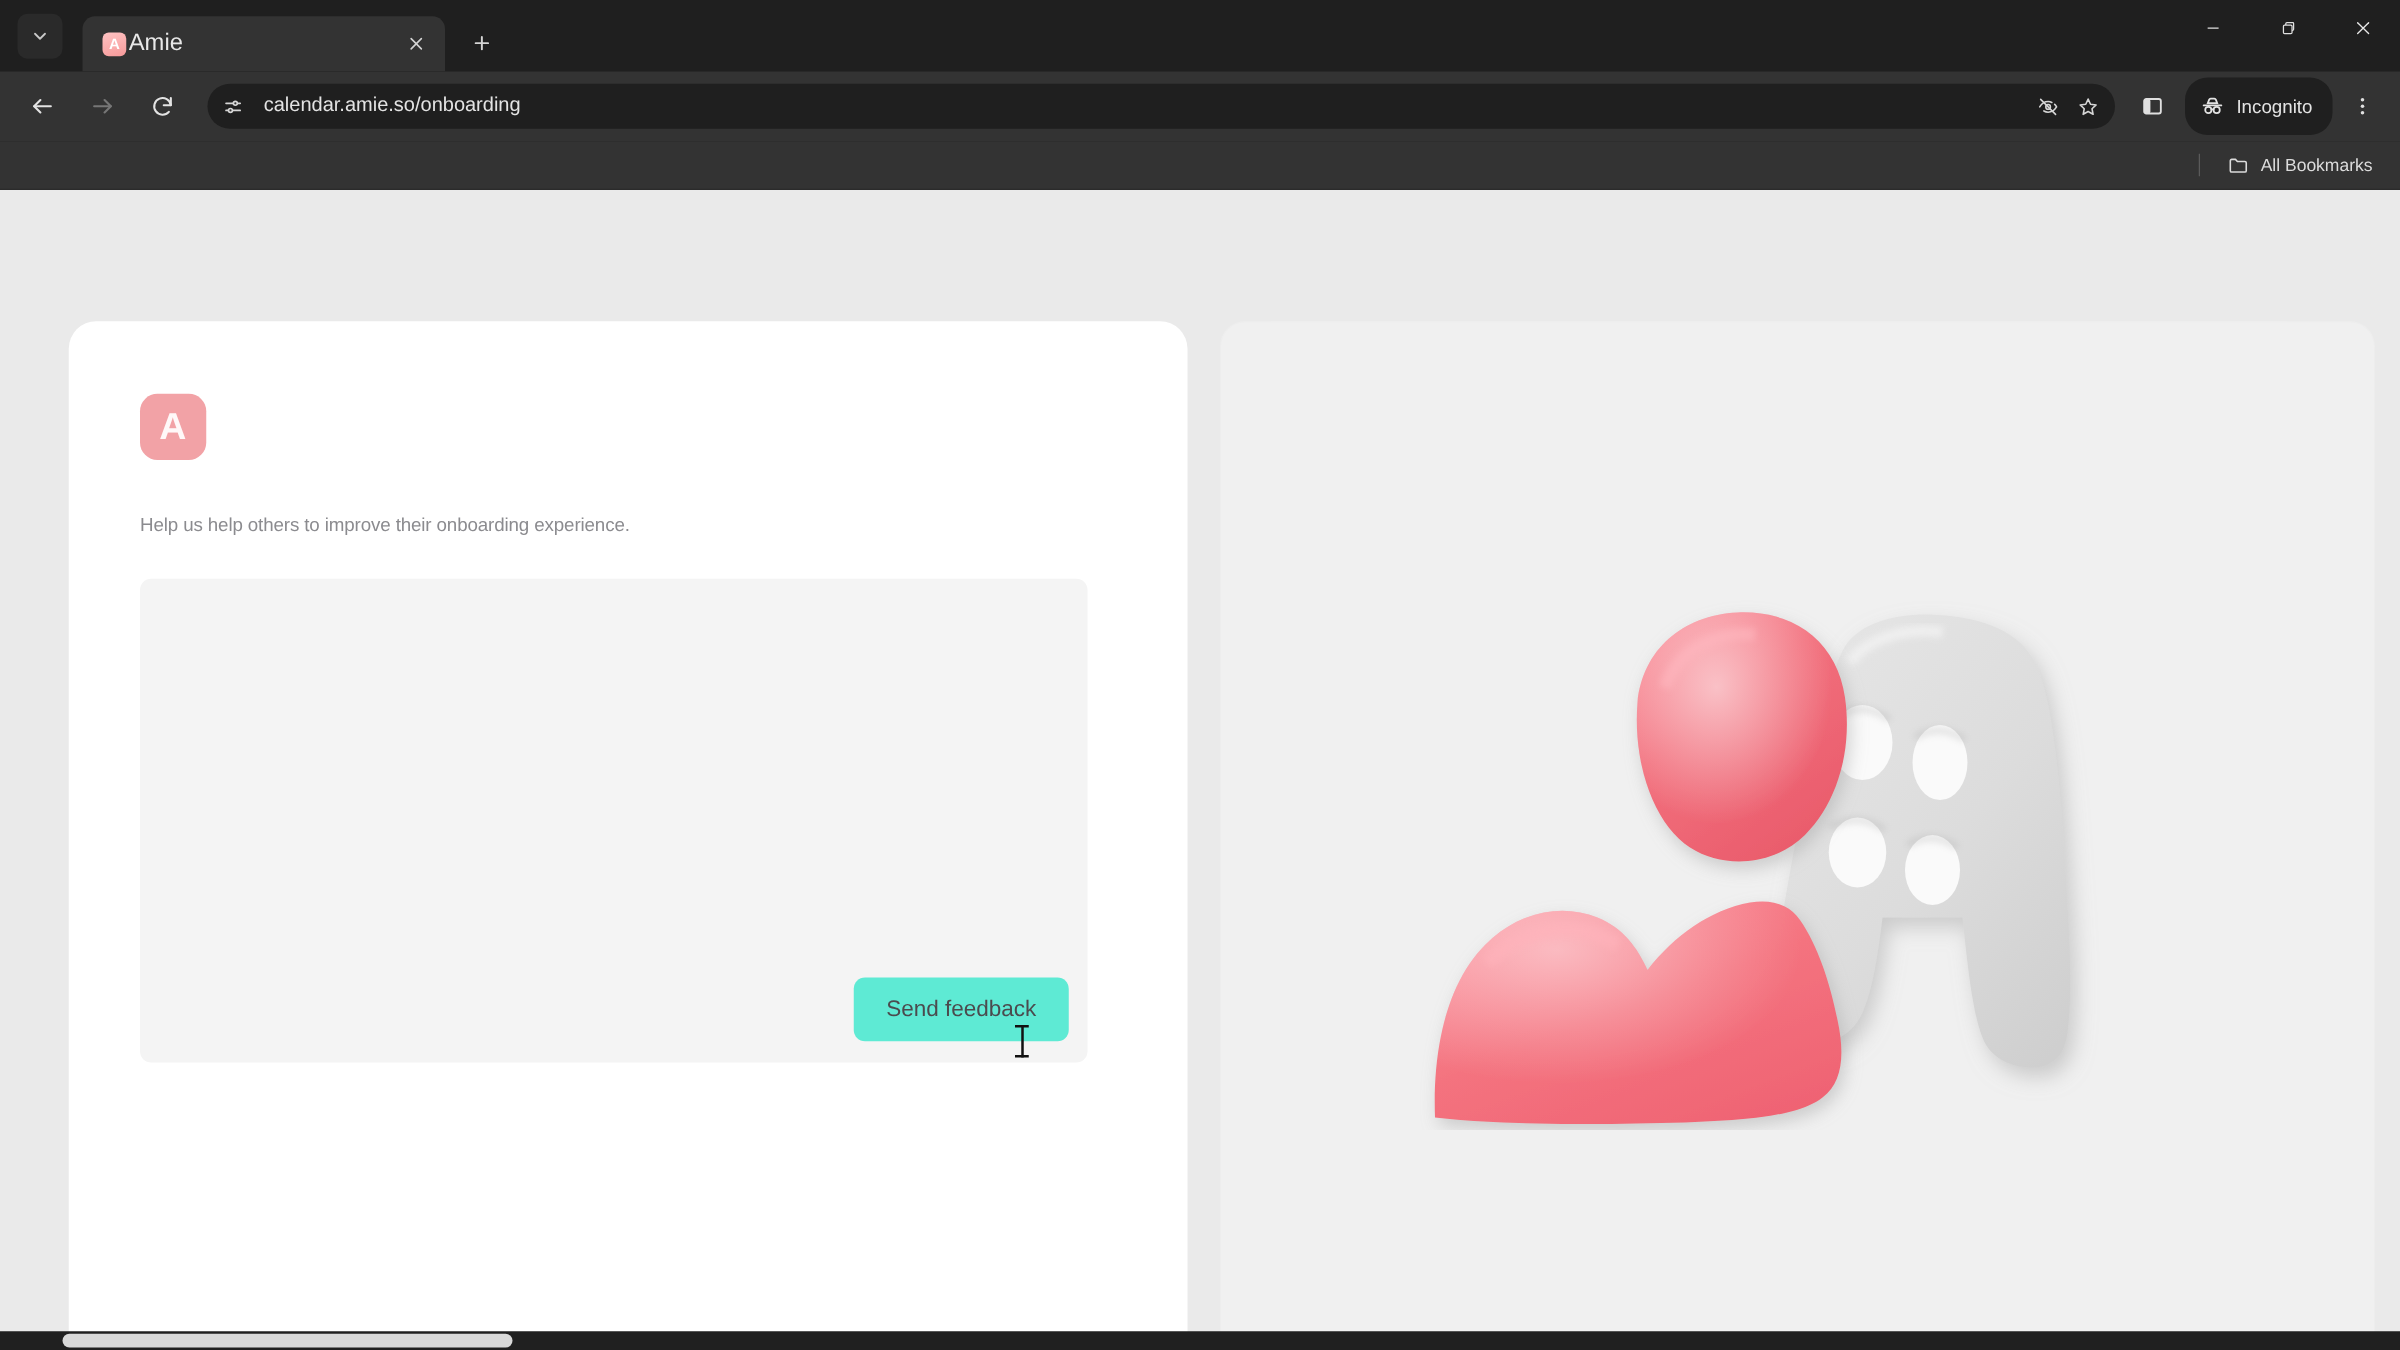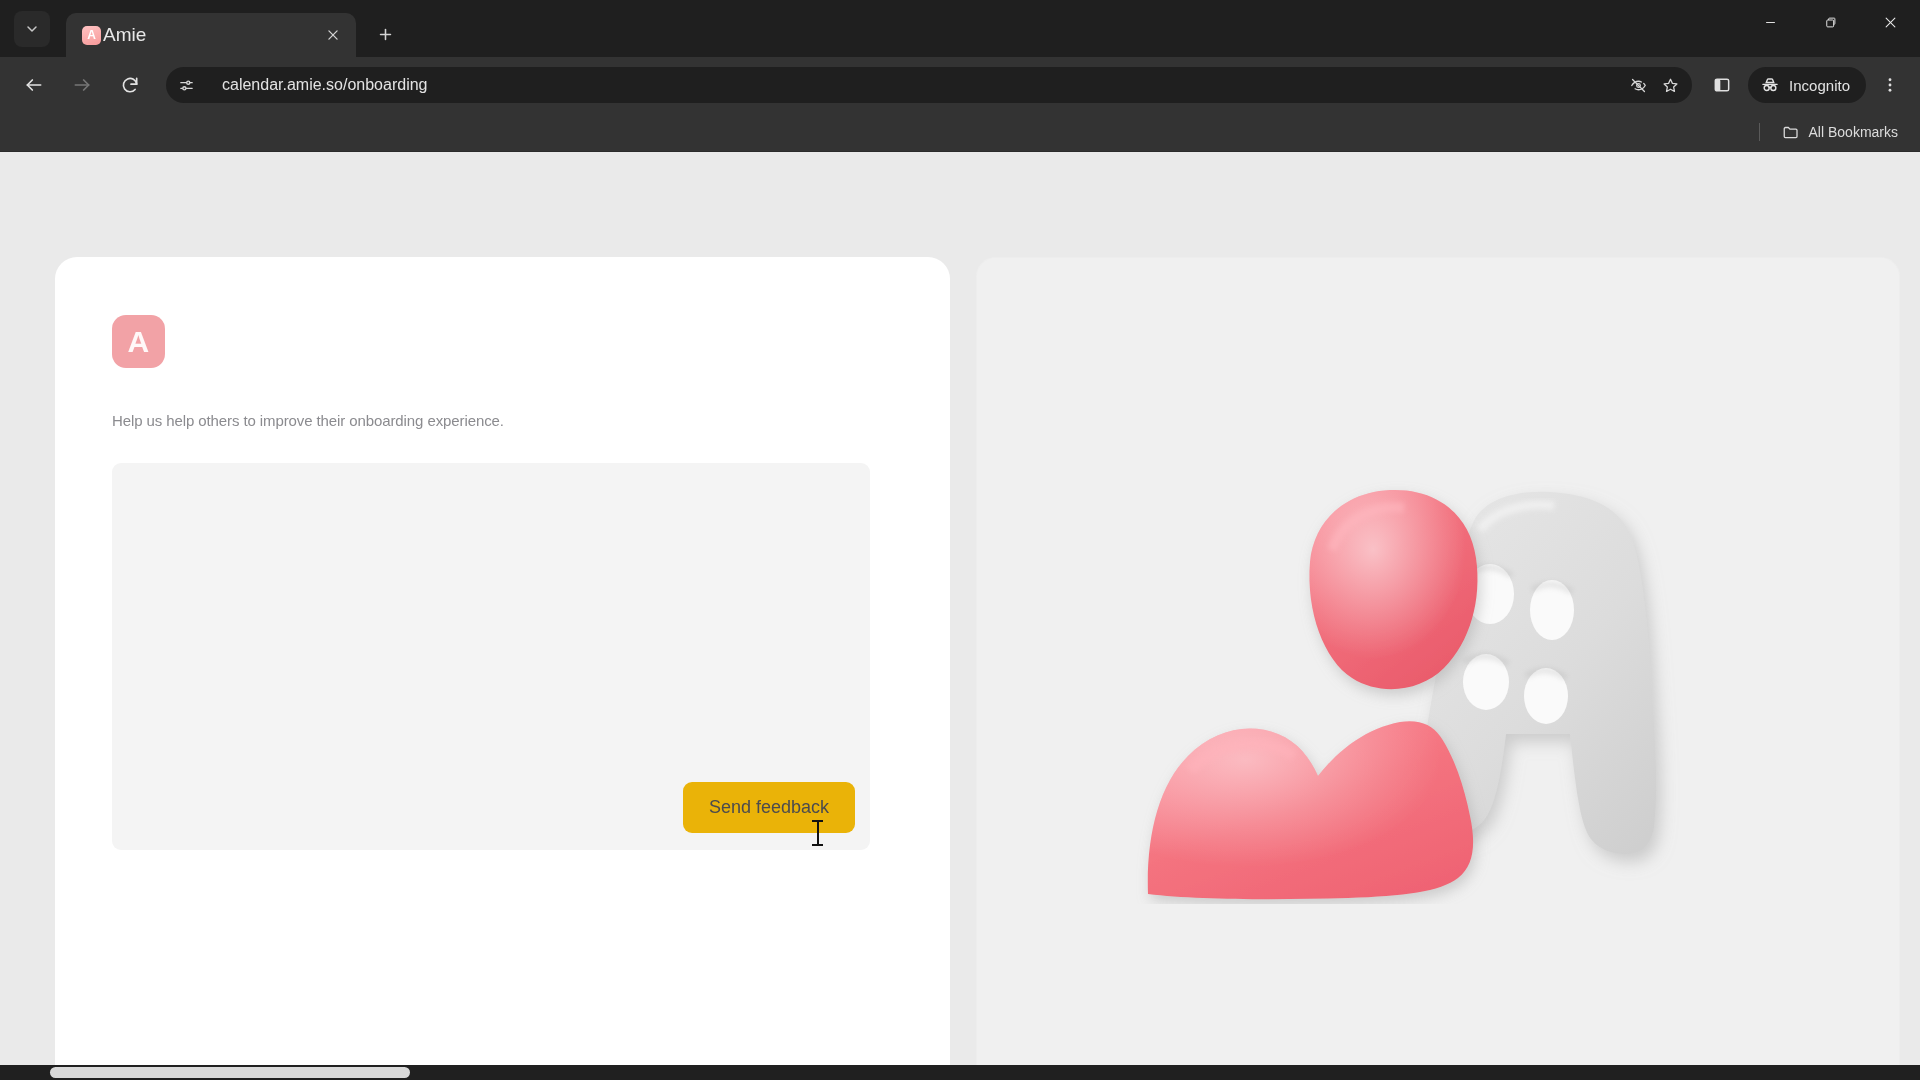--- a/index.html
+++ b/index.html
@@ -130,37 +130,37 @@
     width: 28px; height: 28px;
     border-radius: 50%;
     display: flex; align-items: center; justify-content: center;
     flex: 0 0 28px;
     cursor: pointer;
   }
   .omni-icon svg { width: 17px; height: 17px; }
   .omni-url {
     color: #e3e3e3;
     font-size: 16px;
-    margin-left: 22px;
+    margin-left: 11px;
     white-space: nowrap; overflow: hidden; text-overflow: ellipsis;
   }
   .omni-right { display: flex; align-items: center; margin-left: auto; }
   .omni-right .omni-icon { margin: 0 2px; }
 
   .tb-icon {
     width: 40px; height: 40px;
     display: flex; align-items: center; justify-content: center;
     border-radius: 50%;
     margin: 0 2px;
     cursor: pointer;
   }
   .tb-icon svg { width: 20px; height: 20px; }
 
   .incognito-chip {
-    height: 36px;
+    height: 46px;
     background: #1f1f1f;
     border-radius: 18px;
     display: flex;
     align-items: center;
     padding: 0 16px 0 12px;
     margin: 0 4px;
     cursor: pointer;
   }
   .incognito-chip svg { width: 20px; height: 20px; flex: 0 0 20px; }
   .incognito-chip span { color: #e3e3e3; font-size: 15px; margin-left: 9px; white-space: nowrap; }
@@ -272,21 +272,21 @@
   }
   .feedback-placeholder {
     font-size: 18px;
     color: #a3a3a6;
     letter-spacing: -0.05px;
   }
   .send-btn {
     position: absolute;
     right: 15px;
     bottom: 17px;
-    background: #eab308;
+    background: #5eead4;
     border: none;
     border-radius: 9px;
     padding: 15px 26px;
     font-family: "Liberation Sans", sans-serif;
     font-size: 18px;
     color: #4b4b4e;
     cursor: pointer;
   }
 
   

